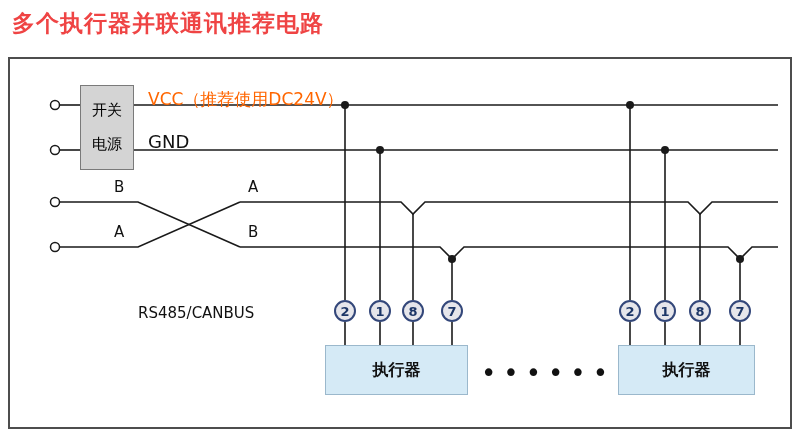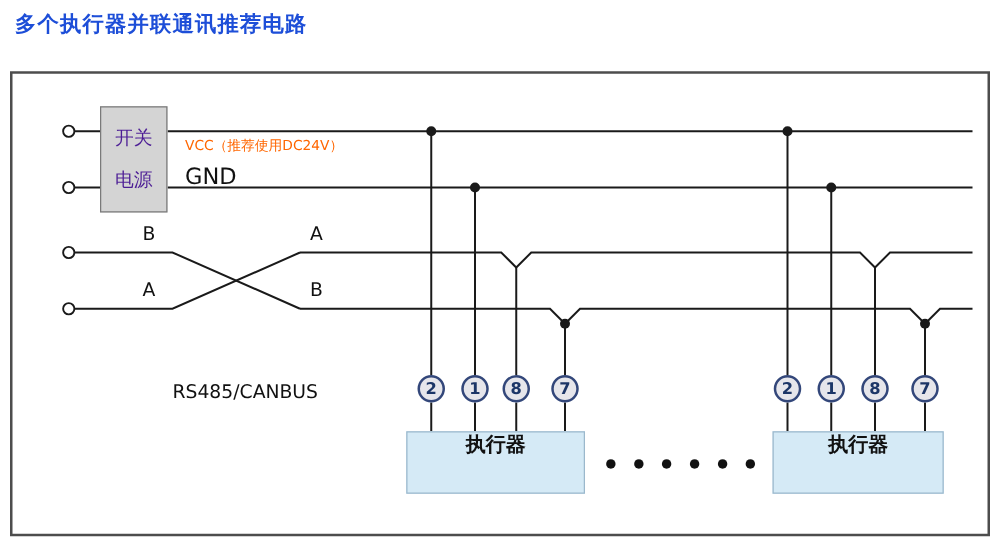--- a/index.html
+++ b/index.html
@@ -8,23 +8,23 @@
     position: relative;
     width: 800px;
     height: 437px;
     background: #ffffff;
     overflow: hidden;
   }
   .title {
     position: absolute;
     left: 12px;
     top: 8px;
-    font-size: 17px;
+    font-size: 23px;
     font-weight: bold;
-    color: #1d4ed8;
+    color: #ef4444;
     letter-spacing: 1px;
   }
   .outer-box {
     position: absolute;
     left: 8px;
     top: 57px;
     width: 784px;
     height: 372px;
     border: 2px solid #4d4d4d;
     background: #ffffff;
@@ -42,24 +42,24 @@
     top: 85px;
     width: 54px;
     height: 85px;
     background: #d4d4d4;
     border: 1px solid #7a7a7a;
     display: flex;
     flex-direction: column;
     justify-content: space-evenly;
     align-items: center;
     font-size: 15px;
-    color: #4c1d95;
+    color: #000000;
   }
   .lbl { position: absolute; color: #111; white-space: nowrap; }
-  .lbl-vcc { left: 148px; top: 88px; font-size: 11px; color: #ff6600; margin-top: 21px; }
+  .lbl-vcc { left: 148px; top: 88px; font-size: 17px; color: #ff6600; }
   .lbl-gnd { left: 148px; top: 131px; font-size: 18px; }
   .lbl-wire { font-size: 15px; }
   .lbl-b-left { left: 114px; top: 178px; }
   .lbl-a-left { left: 114px; top: 223px; }
   .lbl-a-right { left: 248px; top: 178px; }
   .lbl-b-right { left: 248px; top: 223px; }
   .lbl-bus { left: 138px; top: 276px; font-size: 15px; margin-top: 28px; }
   .term {
     position: absolute;
     top: 300px;
@@ -75,21 +75,21 @@
     align-items: center;
     justify-content: center;
   }
   .actuator {
     position: absolute;
     top: 345px;
     height: 50px;
     background: #d5eaf6;
     border: 1px solid #9bb8cc;
     display: flex;
-    align-items: flex-start;
+    align-items: center;
     justify-content: center;
     font-size: 16px;
     font-weight: bold;
     color: #111;
   }
   .actuator-1 { left: 325px; width: 143px; }
   .actuator-2 { left: 618px; width: 137px; }
   .separator-dots {
     position: absolute;
     left: 478px;

